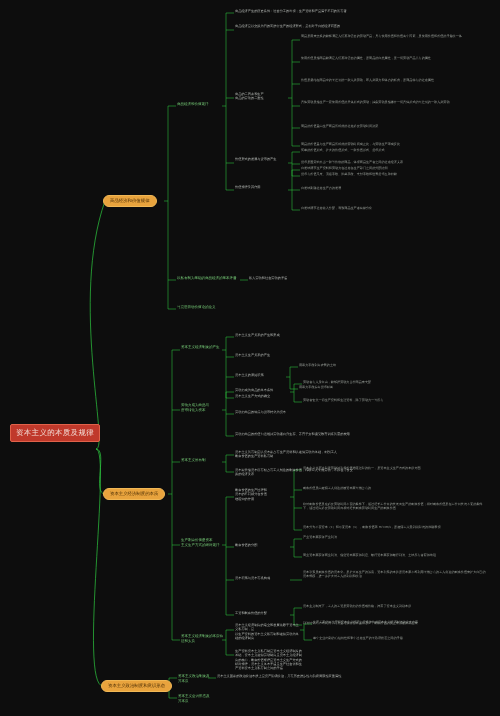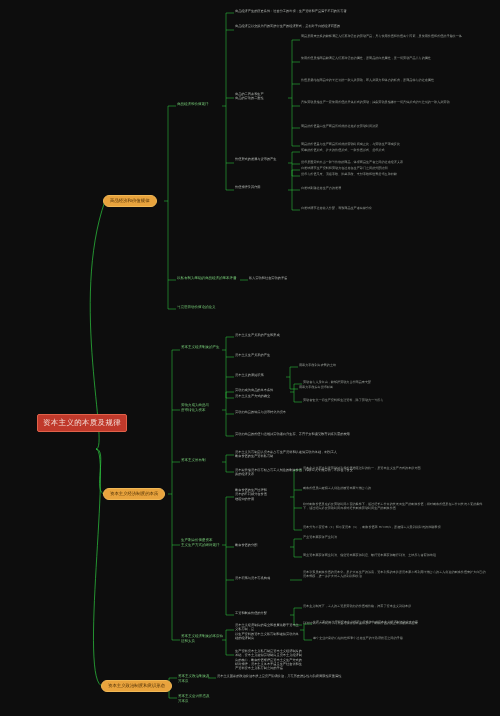--- a/index.html
+++ b/index.html
@@ -185,21 +185,21 @@
     <path d="M304,640 L312,640"></path>
 
     <path d="M165,686 L169,686"></path>
     <path d="M169,678 L169,698"></path>
     <path d="M169,678 L177,678"></path>
     <path d="M169,698 L177,698"></path>
     <path d="M208,678 L216,678"></path>
   </g>
 </svg>
 
-<div class="root" style="left:10px;top:414px;margin-left:27px;">资本主义的本质及规律</div>
+<div class="root" style="left:10px;top:424px;">资本主义的本质及规律</div>
 
 <div class="l1" style="left:103px;top:195px;">商品经济和价值规律</div>
 <div class="l1" style="left:103px;top:488px;">资本主义经济制度的本质</div>
 <div class="l1" style="left:101px;top:680px;">资本主义政治制度和意识形态</div>
 
 <div class="l2" style="left:177px;top:102px;width:46px;">商品经济和价值规律</div>
 <div class="l2" style="left:177px;top:276px;width:64px;">以私有制为基础的商品经济的基本矛盾</div>
 <div class="l2" style="left:177px;top:305px;width:60px;">马克思劳动价值论的意义</div>
 
 <div class="l3" style="left:235px;top:9px;width:185px;">商品经济产生的历史条件：社会分工的出现；生产资料和产品属于不同的所有者</div>

